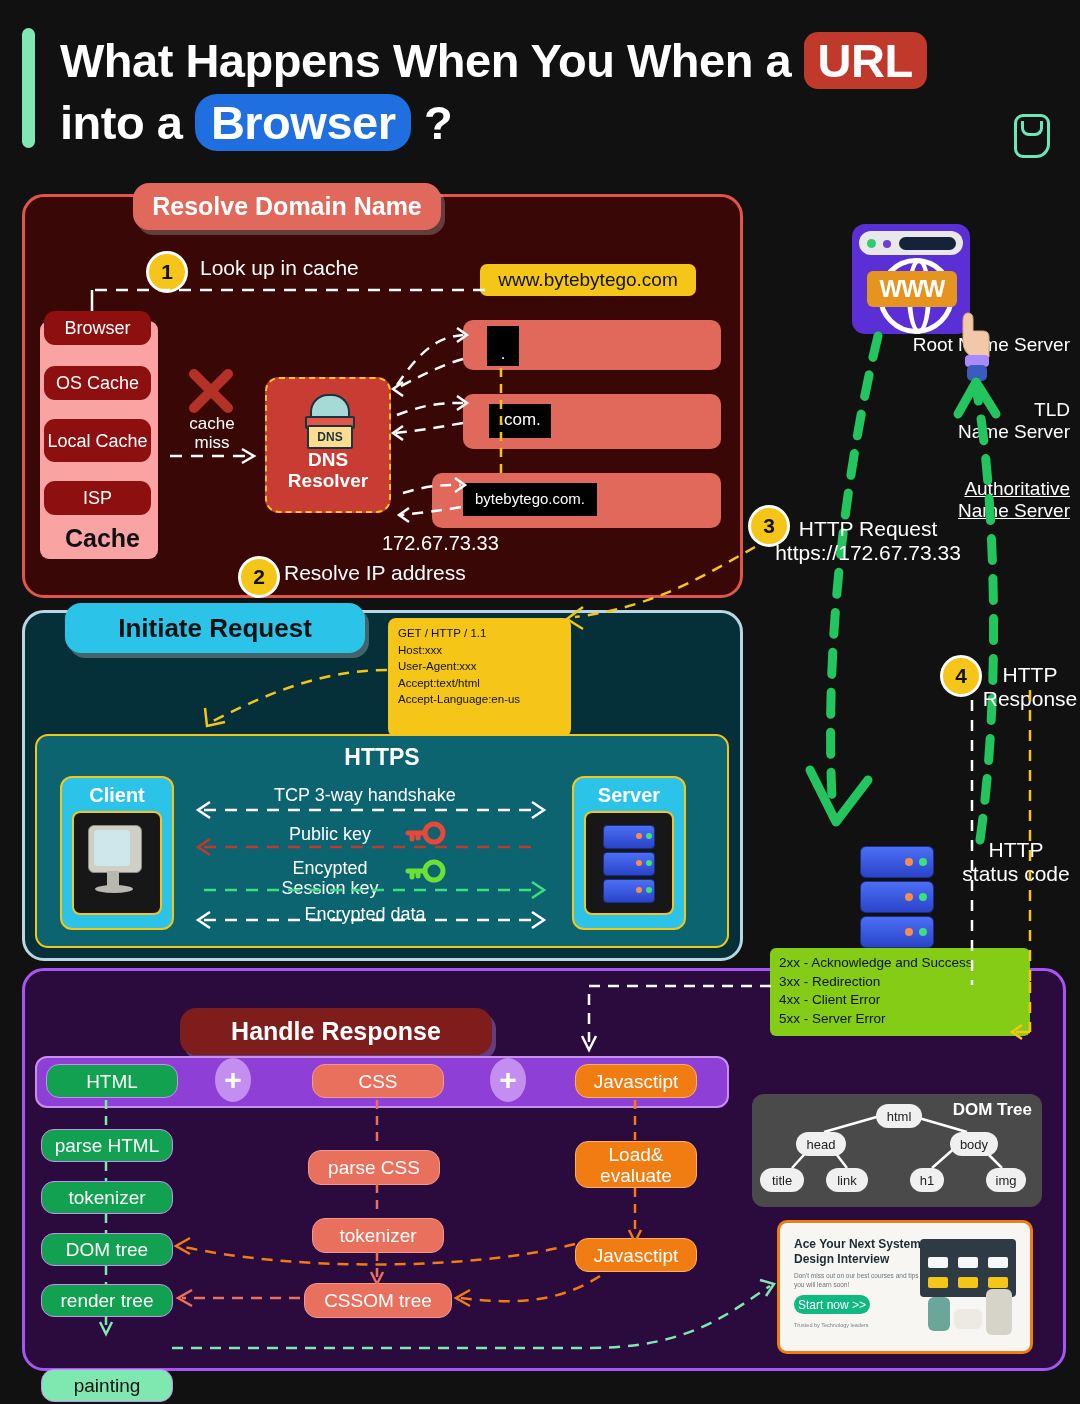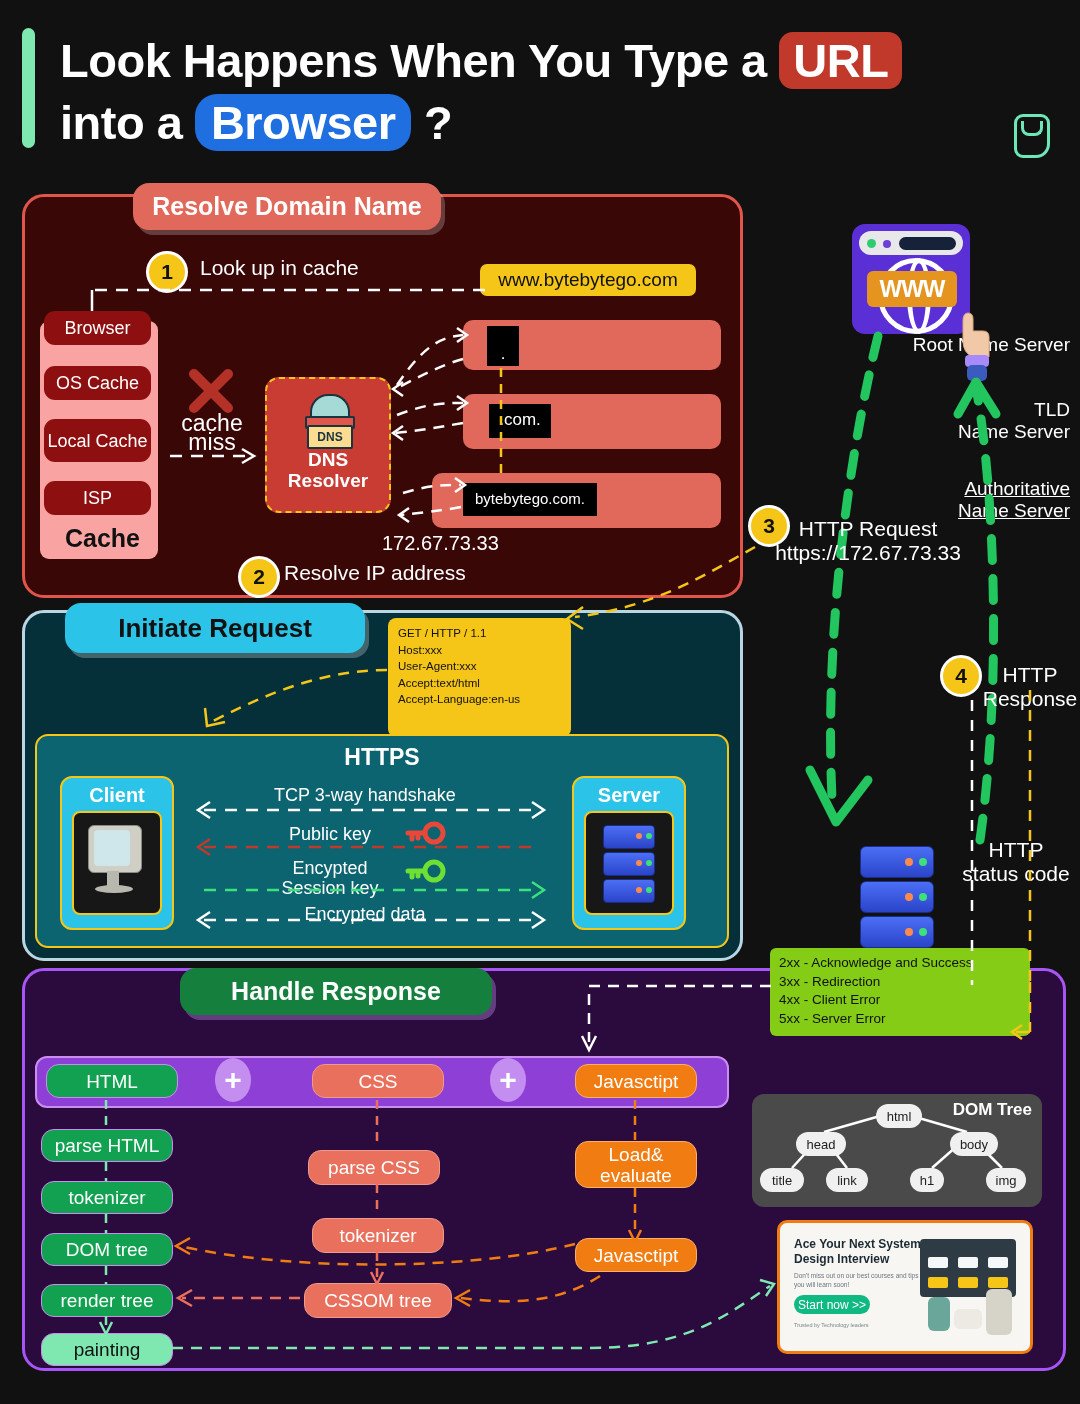--- a/index.html
+++ b/index.html
@@ -26,21 +26,21 @@
   #panel-dns{left:22px;top:194px;width:715px;height:398px;background:#3a0707;border:3px solid #e0564a;}
   #panel-req{left:22px;top:610px;width:715px;height:345px;background:#05303a;border:3px solid #b9d6e3;}
   #panel-resp{left:22px;top:968px;width:1038px;height:397px;background:#2b0a3d;border:3px solid #a855f7;}
 
   .panel-tag{position:absolute;border-radius:16px;font-weight:bold;display:flex;
              align-items:center;justify-content:center;}
   #tag-dns{left:133px;top:183px;width:308px;height:47px;background:#e0695c;color:#fff;font-size:25px;
            box-shadow:4px 5px 0 rgba(255,255,255,.22);}
   #tag-req{left:65px;top:603px;width:300px;height:50px;background:#2bc4e8;color:#121212;font-size:26px;
            box-shadow:4px 5px 0 rgba(255,255,255,.25);}
-  #tag-resp{left:180px;top:968px;width:312px;height:47px;background:#15803d;color:#fff;font-size:25px;
+  #tag-resp{left:180px;top:1008px;width:312px;height:47px;background:#7f1d1d;color:#fff;font-size:25px;
            box-shadow:4px 5px 0 rgba(200,160,255,.35);}
 
   
   .step{position:absolute;width:36px;height:36px;border-radius:50%;background:#f5c518;color:#111;
         font-weight:bold;font-size:21px;display:flex;align-items:center;justify-content:center;
         border:3px solid #ffffff;}
   .lbl{position:absolute;font-size:21px;color:#fff;line-height:25px;}
 
   
   #cache-col{left:40px;top:321px;width:118px;height:238px;background:#f9a3a3;border-radius:9px;}
@@ -99,21 +99,21 @@
   .db-led{position:absolute;top:7px;width:6px;height:6px;border-radius:50%;}
 
   
   #mix-bar{left:35px;top:1056px;width:690px;height:48px;background:#8e3fd6;border-radius:12px;
            border:2px solid #c98ef0;}
   .node{position:absolute;border-radius:13px;display:flex;align-items:center;justify-content:center;
         text-align:center;font-size:19px;color:#fff;line-height:21px;}
   .plus{position:absolute;width:36px;height:44px;border-radius:50%;background:#c48ef0;
         display:flex;align-items:center;justify-content:center;font-size:30px;color:#fff;font-weight:bold;}
   .green{background:#12a150;border:1px solid #c98ef0;}
-  .lgreen{background:#7ee8b0;color:#111;border:1px solid #c98ef0;}
+  .lgreen{background:#7ee8b0;color:#111;border:1px solid #c98ef0;margin-top:36px;}
   .salmon{background:#e8705c;border:1px solid #f09a8e;}
   .orange{background:#f07c12;border:1px solid #fbb06a;}
 
   
   #status-box{left:770px;top:948px;width:242px;height:76px;background:#84cc16;color:#111;
               border-radius:6px;font-size:13.5px;line-height:18.5px;padding:6px 9px;}
   #dom-box{left:752px;top:1094px;width:290px;height:113px;background:#4a4a4a;border-radius:12px;}
   #dom-title{position:absolute;right:10px;top:6px;font-weight:bold;font-size:17px;color:#fff;}
   .dnode{position:absolute;background:#f0f0f0;color:#222;border-radius:12px;font-size:13px;
          display:flex;align-items:center;justify-content:center;height:24px;}
@@ -142,21 +142,21 @@
           border-radius:6px;color:#fff;font-weight:bold;font-size:24px;letter-spacing:-1px;
           display:flex;align-items:center;justify-content:center;}
   #bi-hand{position:absolute;left:957px;top:307px;width:40px;height:80px;}
   #server-ill{left:860px;top:846px;width:74px;height:100px;}
 </style>
 </head>
 <body>
 
 <div class="abs" id="accent-bar"></div>
 <div class="abs" id="title">
-  <span>Look Happens When You Type a </span><span class="hl-url">URL</span><br>
+  <span>What Happens When You When a </span><span class="hl-url">URL</span><br>
   <span>into a </span><span class="hl-browser">Browser</span><span> ?</span>
 </div>
 <div class="abs" id="brand">
   <span id="brand-logo"></span>
 </div>
 
 <div class="panel" id="panel-dns"></div>
 <div class="panel-tag" id="tag-dns">Resolve Domain Name</div>
 
 <div class="step" style="left:146px;top:251px;">1</div>
@@ -172,21 +172,21 @@
 <div class="abs" id="cache-col"></div>
 <div class="cache-item" style="top:311px;height:34px;">Browser</div>
 <div class="cache-item" style="top:366px;height:34px;">OS Cache</div>
 <div class="cache-item" style="top:419px;height:43px;">Local Cache</div>
 <div class="cache-item" style="top:481px;height:34px;">ISP</div>
 <div class="abs" id="cache-title">Cache</div>
 
 <svg class="abs" style="left:188px;top:368px;" width="46" height="46">
   <path d="M6 6 L40 40 M40 6 L6 40" stroke="#b33127" stroke-width="10" stroke-linecap="round"></path>
 </svg>
-<div class="lbl" style="left:181px;top:414px;width:62px;text-align:center;font-size:23px;line-height:19px;">cache miss</div>
+<div class="lbl" style="left:181px;top:414px;width:62px;text-align:center;font-size:17px;line-height:19px;">cache miss</div>
 <svg class="abs" style="left:168px;top:446px;" width="96" height="20">
   <path d="M2 10 H78" stroke="#fff" stroke-width="2.5" stroke-dasharray="12 9" fill="none"></path>
   <path d="M74 3 L86 10 L74 17" stroke="#fff" stroke-width="2.5" fill="none"></path>
 </svg>
 
 <div class="abs" id="dns-box">
   <div id="dns-icon">
     <div id="dns-dome"></div>
       <div id="dns-base"></div>
     <div id="dns-scr">DNS</div>

